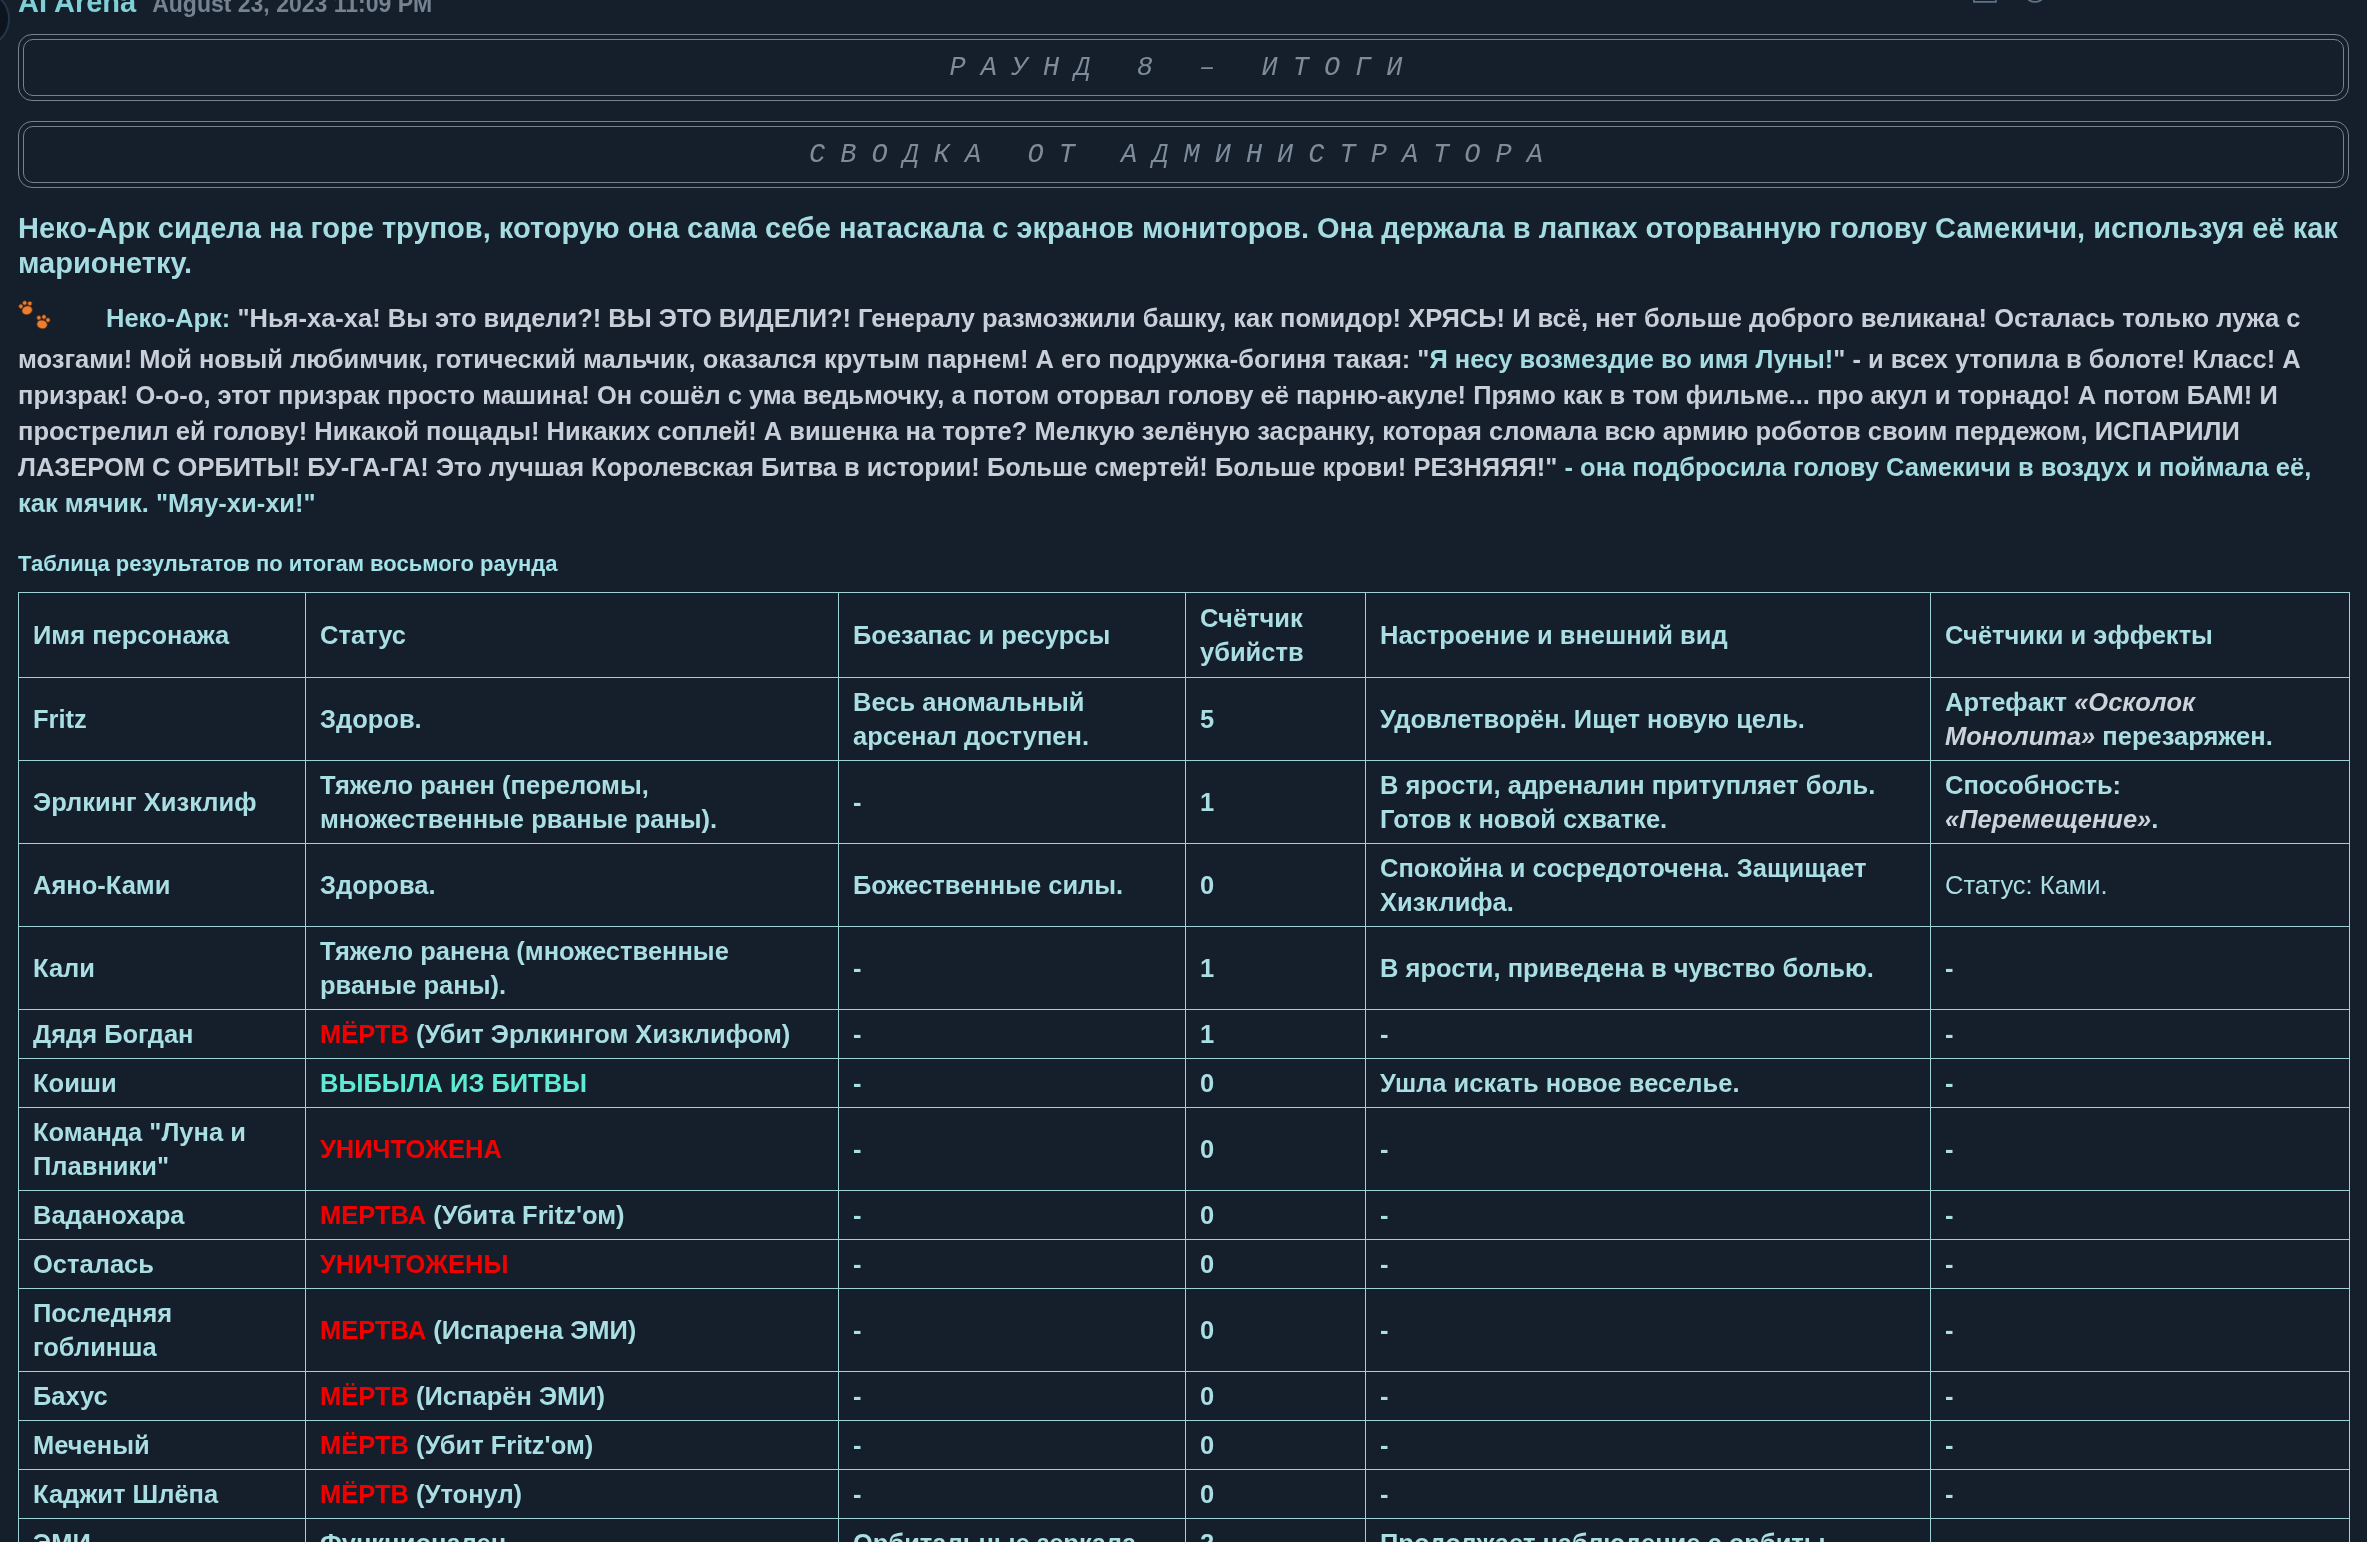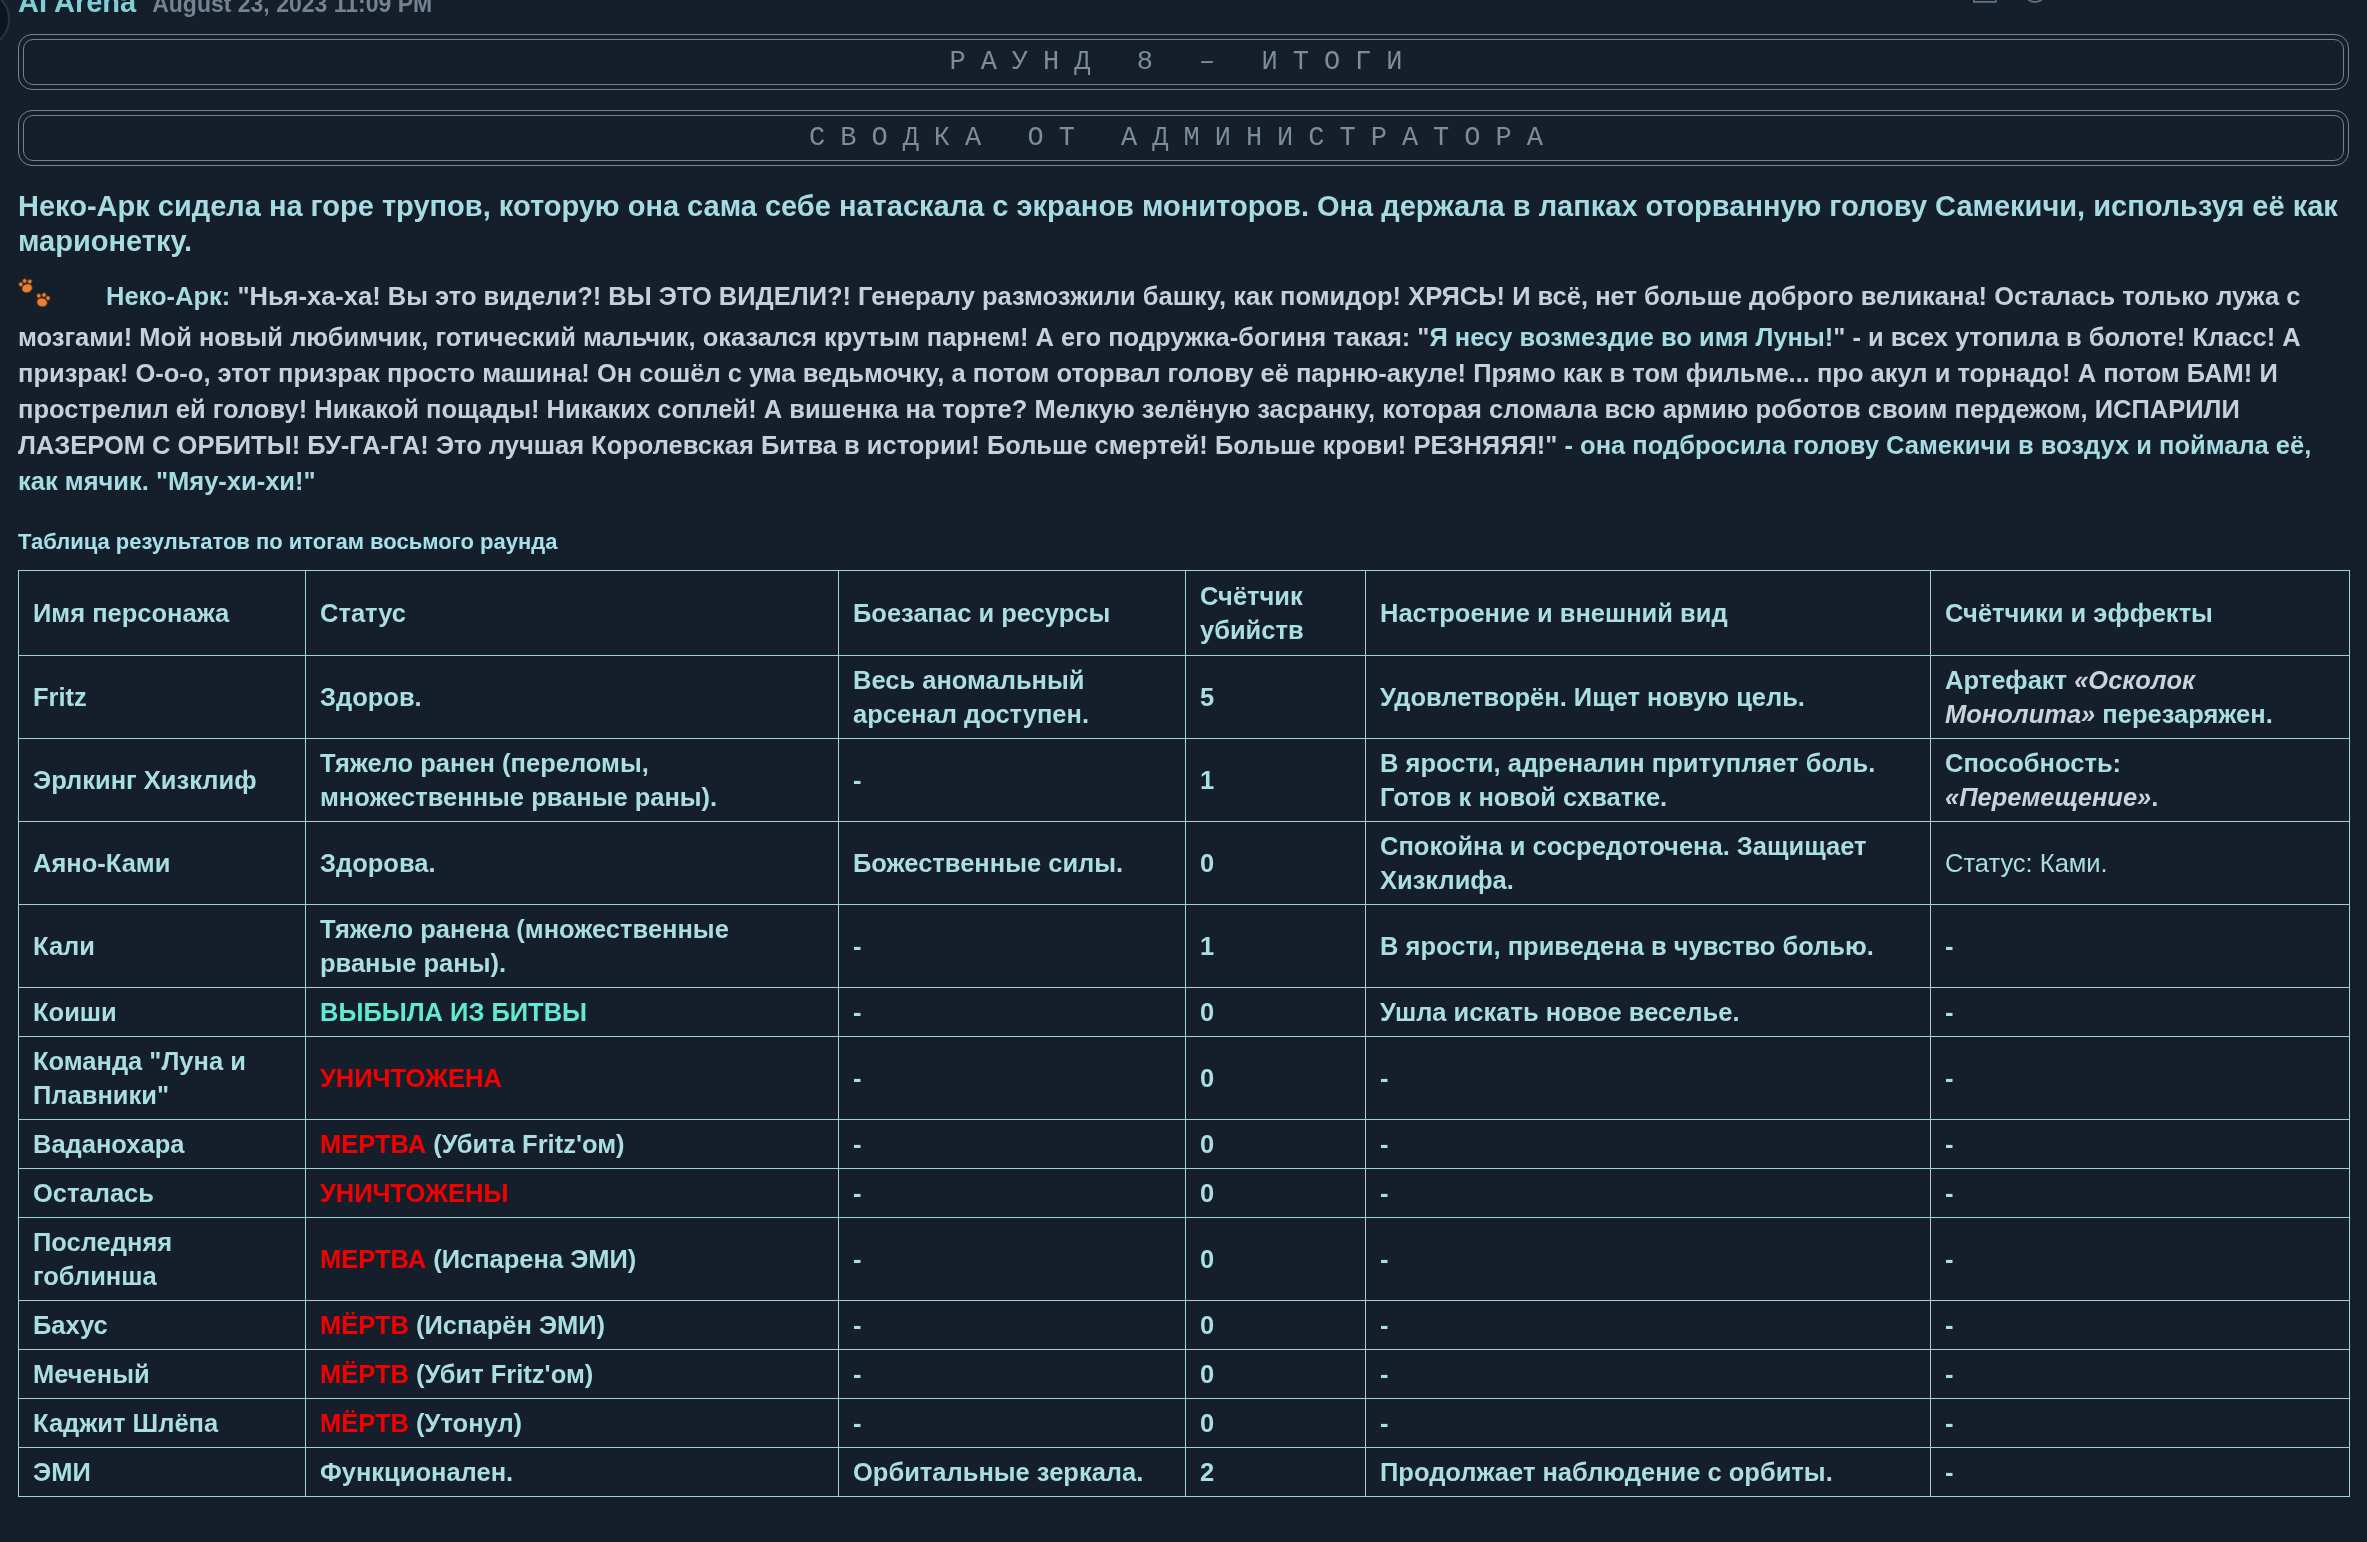--- a/index.html
+++ b/index.html
@@ -28,21 +28,22 @@
   .hover-icons {
     position: absolute; right: 16px; top: -16px;
     display: flex; gap: 18px; color: #5d7284;
     font-size: 31px; font-weight: 400;
   }
   .hover-icons span { display: inline-block; width: 32px; text-align: center; cursor: pointer; }
 
   
   .banner-outer {
     border: 1px solid #76838f; border-radius: 14px; padding: 4px;
-    height: 56px;
+    height: 67px;
+    font-style: italic;
   }
   .banner-outer.first { margin-top: 20px; }
   .banner-outer.second { margin-top: 20px; }
   .banner-inner {
     border: 1px solid #76838f; border-radius: 10px; height: 100%;
     display: flex; align-items: center; justify-content: center;
     font-family: "Liberation Mono", "DejaVu Sans Mono", monospace;
     font-weight: 500; font-size: 27px; letter-spacing: 15px;
     color: #7e8c99; white-space: nowrap;
   }
@@ -178,20 +179,28 @@
         </tr>
         <tr>
           <td class="cell-name">Кали</td>
           <td class="cell-status"><span class="st-normal">Тяжело ранена (множественные рваные раны).</span></td>
           <td class="cell-ammo">-</td>
           <td class="cell-kills">1</td>
           <td class="cell-mood">В ярости, приведена в чувство болью.</td>
           <td class="cell-fx"><span class="st-normal">-</span></td>
         </tr>
         <tr>
+          <td class="cell-name">Дядя Богдан</td>
+          <td class="cell-status"><span class="st-red">МЁРТВ</span><span class="st-normal"> (Убит Эрлкингом Хизклифом)</span></td>
+          <td class="cell-ammo">-</td>
+          <td class="cell-kills">1</td>
+          <td class="cell-mood">-</td>
+          <td class="cell-fx"><span class="st-normal">-</span></td>
+        </tr>
+        <tr>
           <td class="cell-name">Коиши</td>
           <td class="cell-status"><span class="st-blue">ВЫБЫЛА ИЗ БИТВЫ</span></td>
           <td class="cell-ammo">-</td>
           <td class="cell-kills">0</td>
           <td class="cell-mood">Ушла искать новое веселье.</td>
           <td class="cell-fx"><span class="st-normal">-</span></td>
         </tr>
         <tr>
           <td class="cell-name">Команда "Луна и Плавники"</td>
           <td class="cell-status"><span class="st-red">УНИЧТОЖЕНА</span></td>

